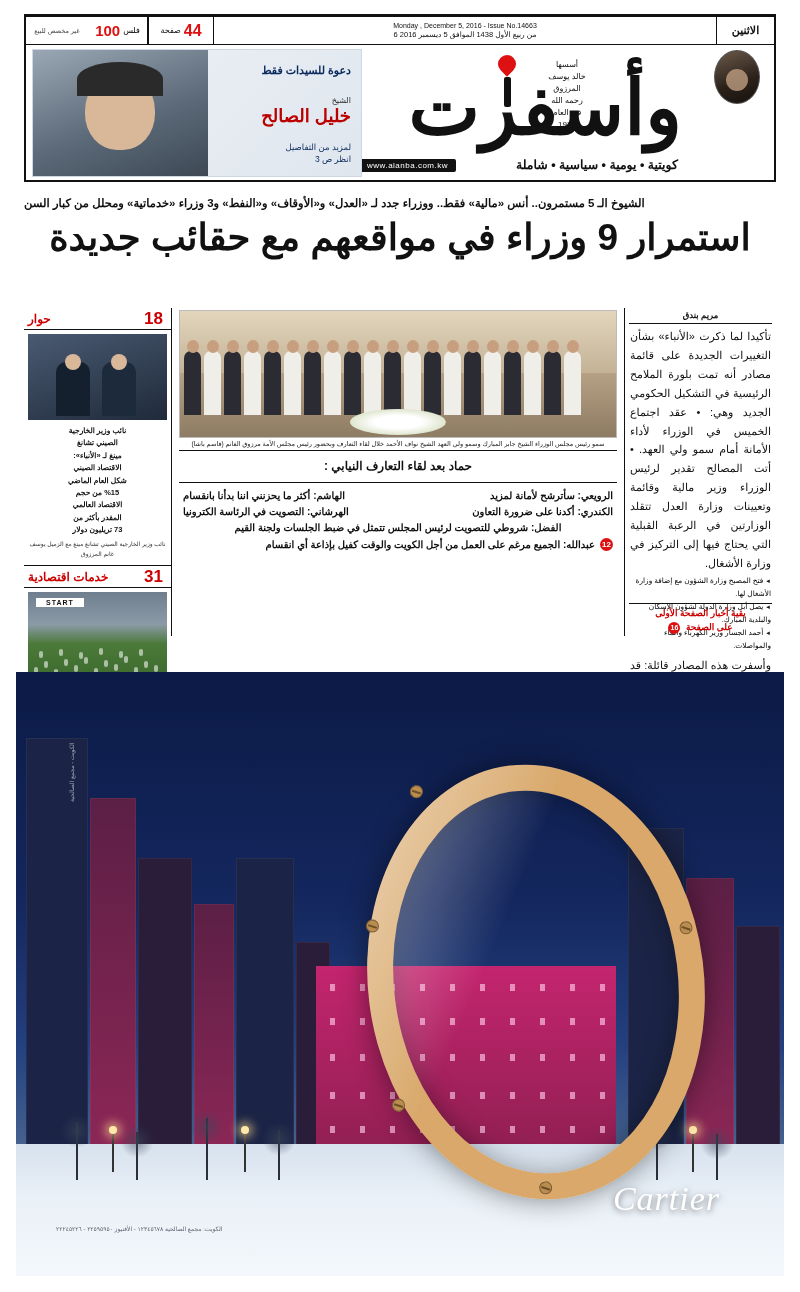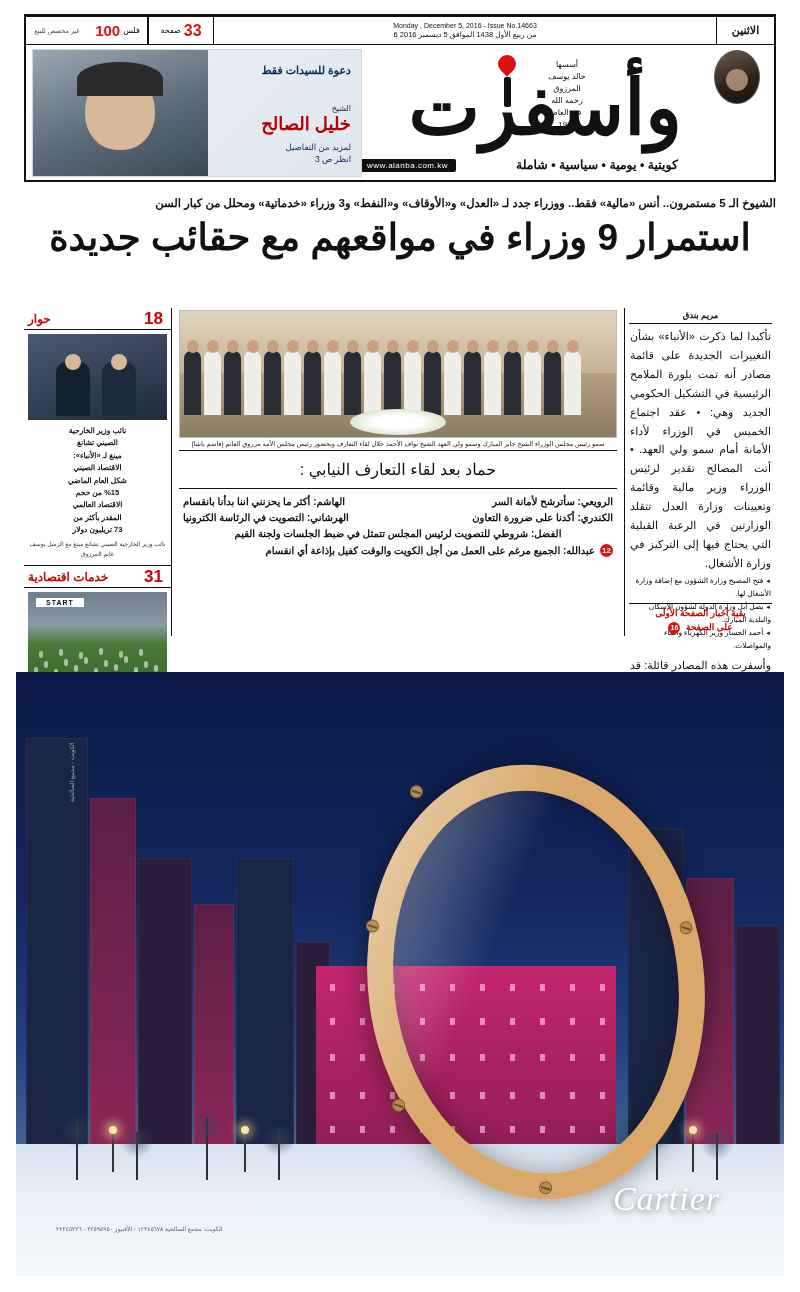--- a/index.html
+++ b/index.html
@@ -126,35 +126,35 @@
     width: 86px; height: 34px; border-radius: 50% 50% 0 0; background: #2a2a2a;
   }
   .ad-title {
     position: absolute; right: 10px; top: 14px; width: 140px;
     text-align: right; direction: rtl;
     font-size: 11px; font-weight: bold; color: #0a2a5e;
   }
   .ad-signature {
     position: absolute; right: 10px; top: 46px; width: 145px;
     text-align: right; direction: rtl;
-    font-size: 18px; font-weight: bold; color: #b00; margin-top: 8px;
+    font-size: 18px; font-weight: bold; color: #b00;
   }
   .ad-sig-pre {
     font-size: 8px; color: #333; font-weight: normal; display: block;
   }
   .ad-more {
     position: absolute; right: 10px; bottom: 10px; width: 145px;
     text-align: right; direction: rtl;
     font-size: 8.5px; color: #0a2a5e; line-height: 1.5;
   }
 
   
   .kicker {
     position: absolute; top: 196px; left: 24px; right: 24px;
-    text-align: right; direction: rtl;
+    text-align: left; direction: rtl;
     font-size: 11.5px; font-weight: bold; color: #111;
   }
   .main-headline {
     position: absolute; top: 216px; left: 24px; right: 24px;
     text-align: center; direction: rtl;
     font-size: 37px; font-weight: bold; color: #111;
     letter-spacing: -0.5px;
   }
   .sub-headline {
     position: absolute; top: 268px; left: 24px; right: 24px; height: 34px;
@@ -253,21 +253,21 @@
     background: radial-gradient(ellipse at center,#fff 35%,#dfe6cf 70%,#b9c8a5 100%);
     border-radius: 50%;
   }
   .center-credit {
     direction: rtl; text-align: center; font-size: 6.5px; color: #222;
     padding: 2px 0 2px;
     border-bottom: 1px solid #111;
   }
   .center-title {
     direction: rtl; text-align: center; padding: 7px 2px 4px;
-    font-size: 16px; font-weight: normal; color: #111; line-height: 1.45;
+    font-size: 12px; font-weight: bold; color: #111; line-height: 1.45;
   }
   .center-title .red { color: #c00; display: block; margin-top: 2px; }
   .bullets {
     direction: rtl; padding: 4px 4px 0;
     border-top: 1px solid #111; margin-top: 3px;
   }
   .bullets .row {
     display: flex; justify-content: space-between; gap: 10px;
     font-size: 10px; font-weight: bold; color: #111;
     padding: 2.5px 0;
@@ -402,21 +402,21 @@
     <div class="mh-topbar">
       <div class="mh-nameplate">الاثنين</div>
 
       <div class="mh-dates">
         <div class="mh-dates-en">Monday , December 5, 2016 - Issue No.14663</div>
         <div>6 من ربيع الأول 1438 الموافق 5 ديسمبر 2016</div>
       </div>
 
       <div class="mh-pages">
         <span>صفحة</span>
-        <span class="num">33</span>
+        <span class="num">44</span>
       </div>
 
       <div class="mh-price">
         <span class="num">100</span>
         <span>فلس</span>
       </div>
 
       <div class="mh-nosale">غير مخصص للبيع</div>
     </div>
 
@@ -567,21 +567,21 @@
         <span>سمو رئيس مجلس الوزراء الشيخ جابر المبارك وسمو ولي العهد الشيخ نواف الأحمد خلال لقاء التعارف وبحضور رئيس مجلس الأمة مرزوق الغانم</span>
         <span>(قاسم باشا)</span>
       </div>
 
       <div class="center-title">
         <span>حماد بعد لقاء التعارف النيابي :</span>
       </div>
 
       <div class="bullets">
         <div class="row">
-          <span class="nm">الرويعي: سأترشح لأمانة السر</span>
+          <span class="nm">الرويعي: سأترشح لأمانة لمزيد</span>
           <span class="nm">الهاشم: أكثر ما يحزنني اننا بدأنا بانقسام</span>
         </div>
         <div class="row">
           <span class="nm">الكندري: أكدنا على ضرورة التعاون</span>
           <span class="nm">الهرشاني: التصويت في الرئاسة الكترونيا</span>
         </div>
         <div class="row">
           <span class="nm" style="margin:0 auto">الفضل: شروطي للتصويت لرئيس المجلس تتمثل في ضبط الجلسات ولجنة القيم</span>
         </div>
         <div class="full">

